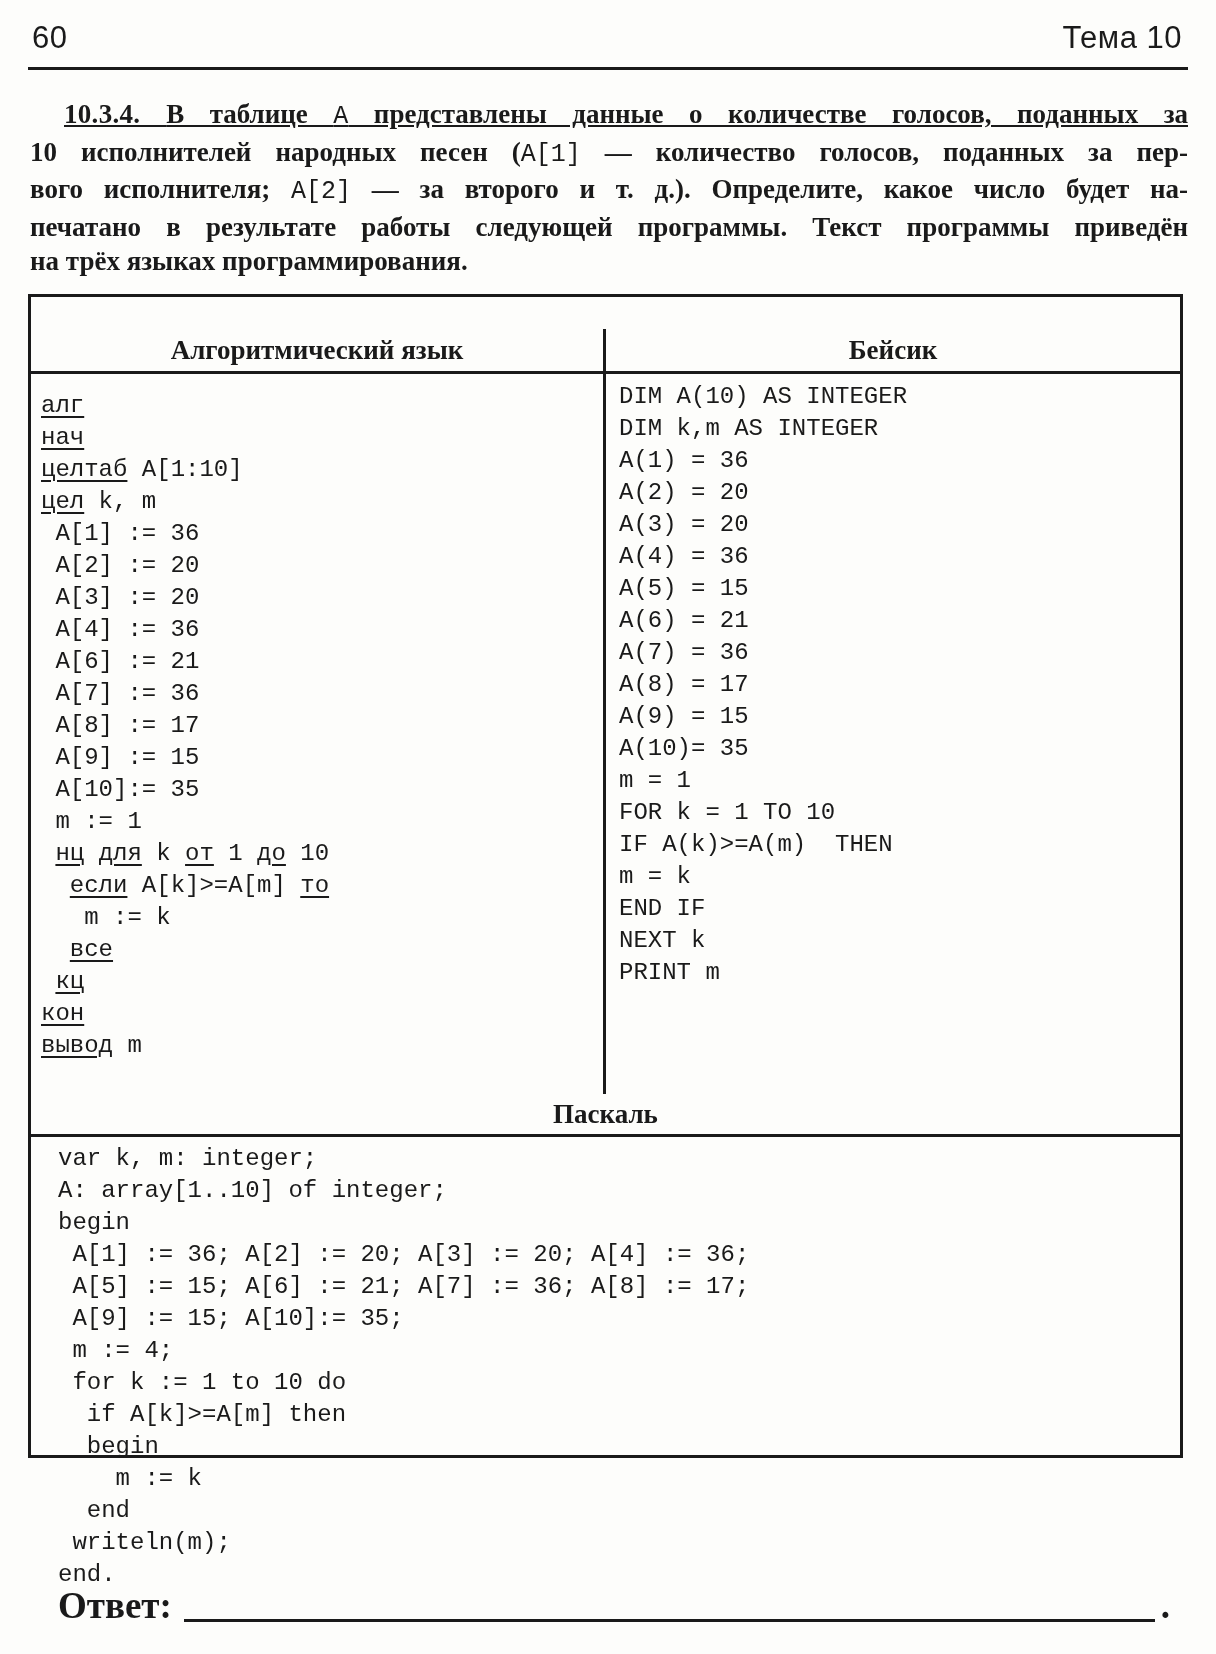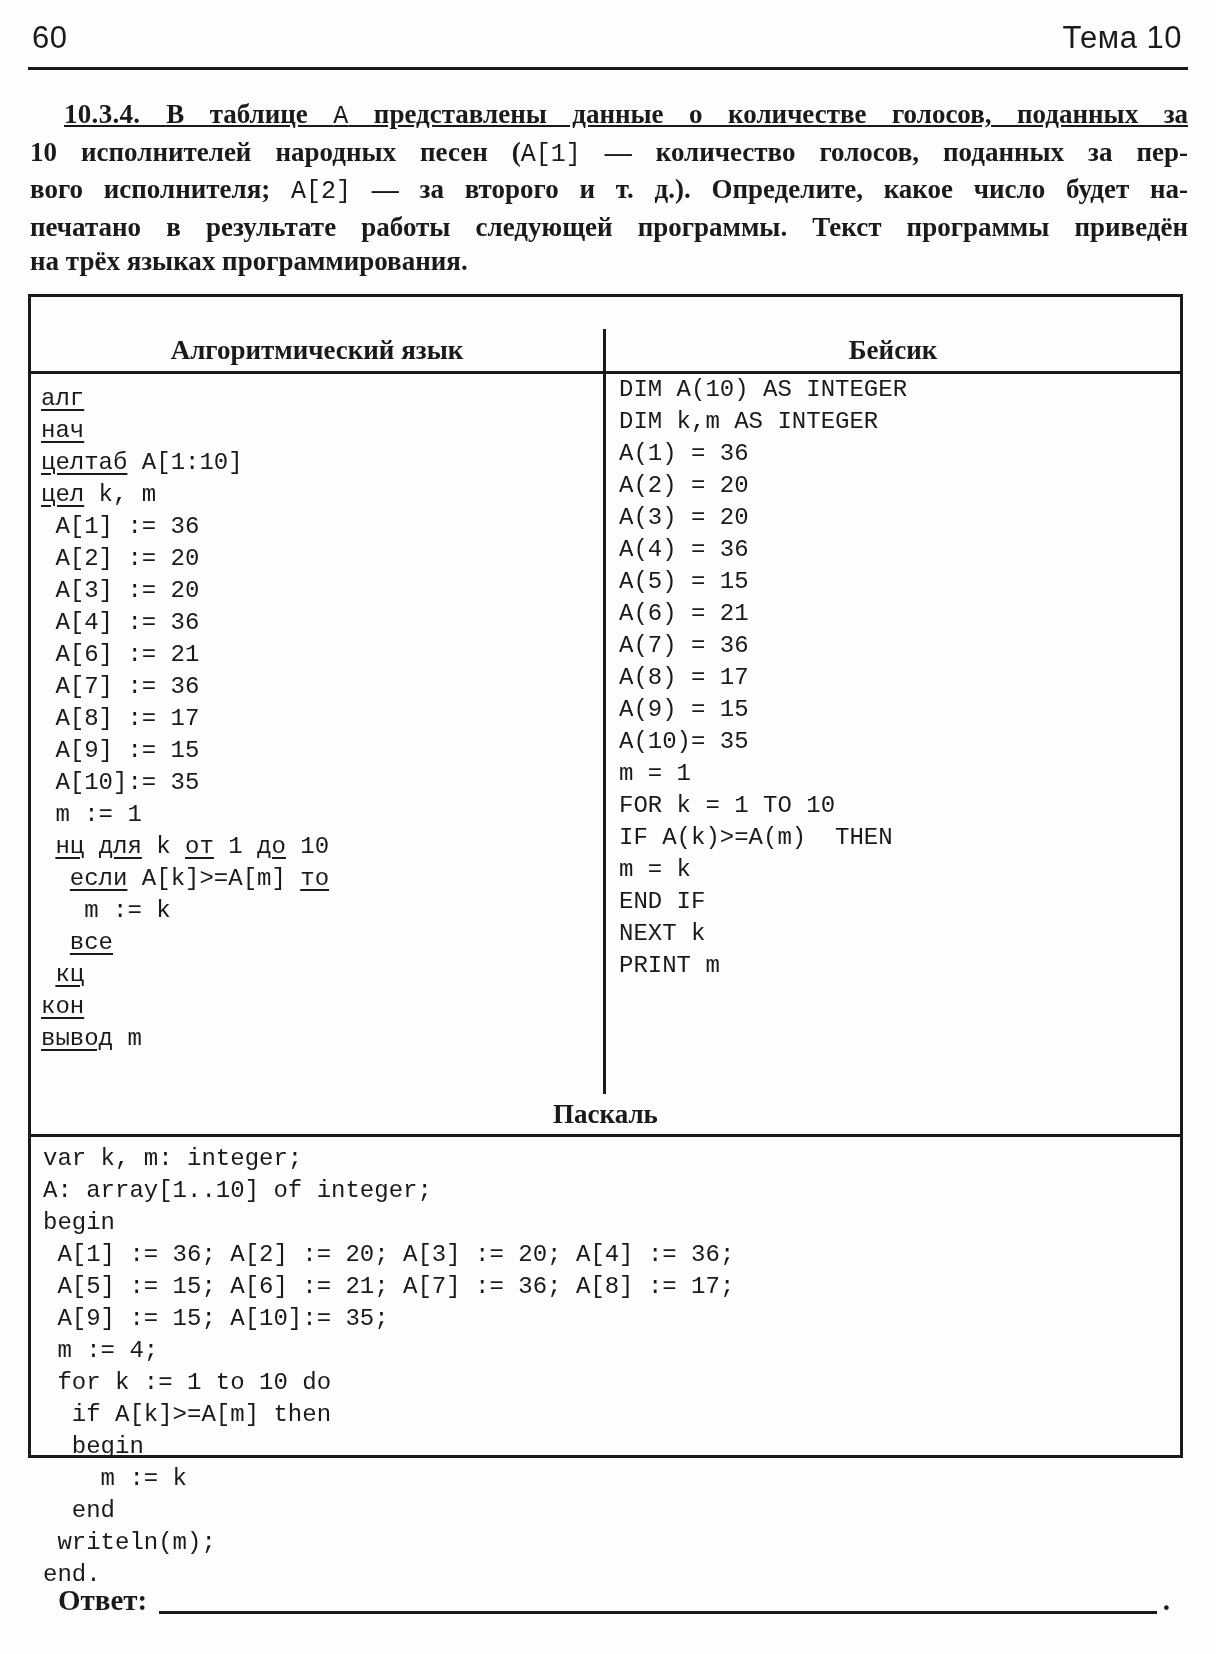--- a/index.html
+++ b/index.html
@@ -79,23 +79,23 @@
     font-size: 27px;
     font-weight: 700;
   }
   .th-algo { width: 575px; border-right: 3px solid var(--ink); }
   .th-basic { flex: 1; }
 
   .trow-body { display: flex; height: 720px; }
   .cell-algo {
     width: 575px;
     border-right: 3px solid var(--ink);
-    padding: 9px 0 0 10px;
-  }
-  .cell-basic { flex: 1; padding: 0 0 0 13px; }
+    padding: 16px 0 0 10px;
+  }
+  .cell-basic { flex: 1; padding: 7px 0 0 13px; }
 
   .code {
     font-family: "Liberation Mono", "DejaVu Sans Mono", monospace;
     font-size: 24px;
     line-height: 32px;
   }
   .cline { white-space: pre; }
   .seg-kw {
     text-decoration: underline;
     text-decoration-thickness: 2px;
@@ -104,30 +104,30 @@
 
   .trow-pascal-head {
     height: 43px;
     border-bottom: 3px solid var(--ink);
     display: flex;
     align-items: center;
     justify-content: center;
     font-size: 27px;
     font-weight: 700;
   }
-  .cell-pascal { height: 318px; padding: 6px 0 0 12px; font-family: Liberation Mono, monospace; }
+  .cell-pascal { height: 318px; padding: 6px 0 0 27px; font-family: Liberation Mono, monospace; }
 
   
   .answer {
     position: absolute;
     left: 58px; top: 1584px;
     width: 1112px;
     display: flex;
-    align-items: flex-start;
-    font-size: 29px;
+    align-items: flex-end;
+    font-size: 37px;
     font-weight: 700;
   }
   .answer-line {
     flex: 1;
     border-bottom: 3px solid var(--ink);
     margin: 0 6px 5px 12px;
     height: 30px;
   }
 </style>
 </head>

